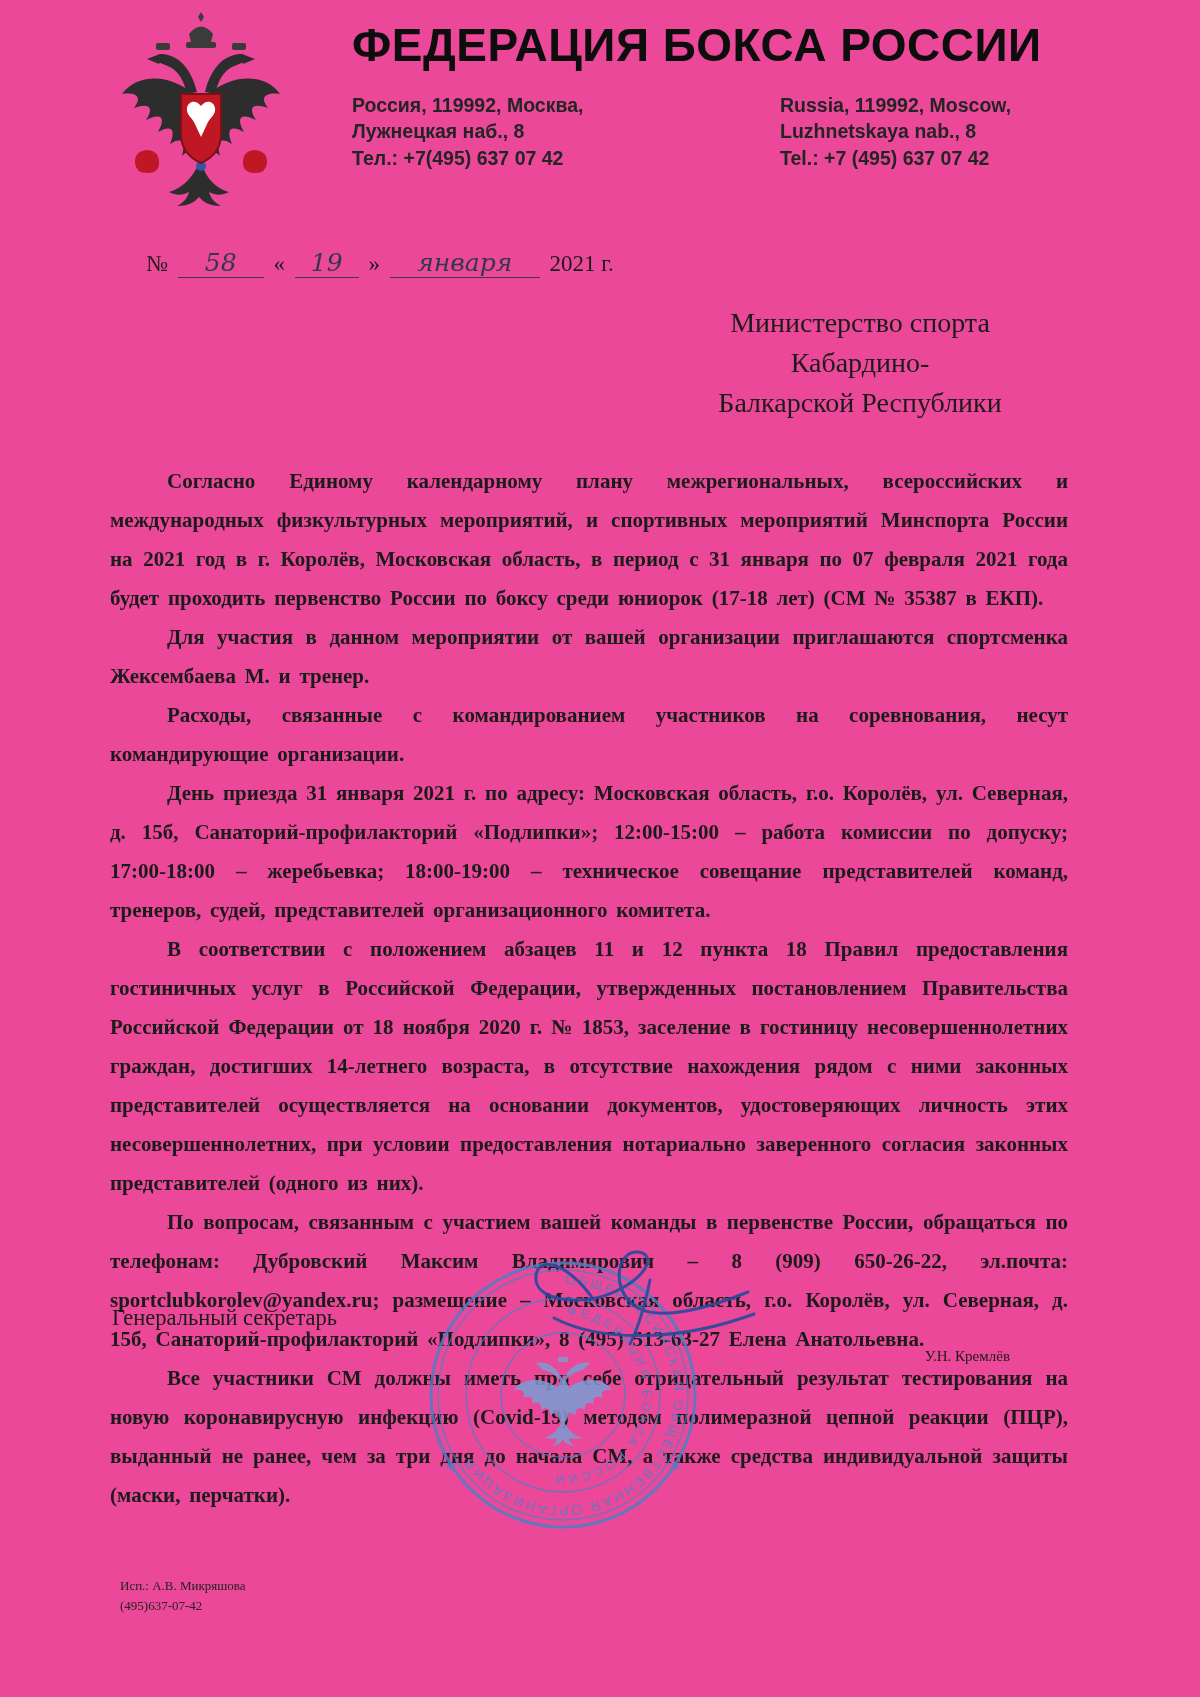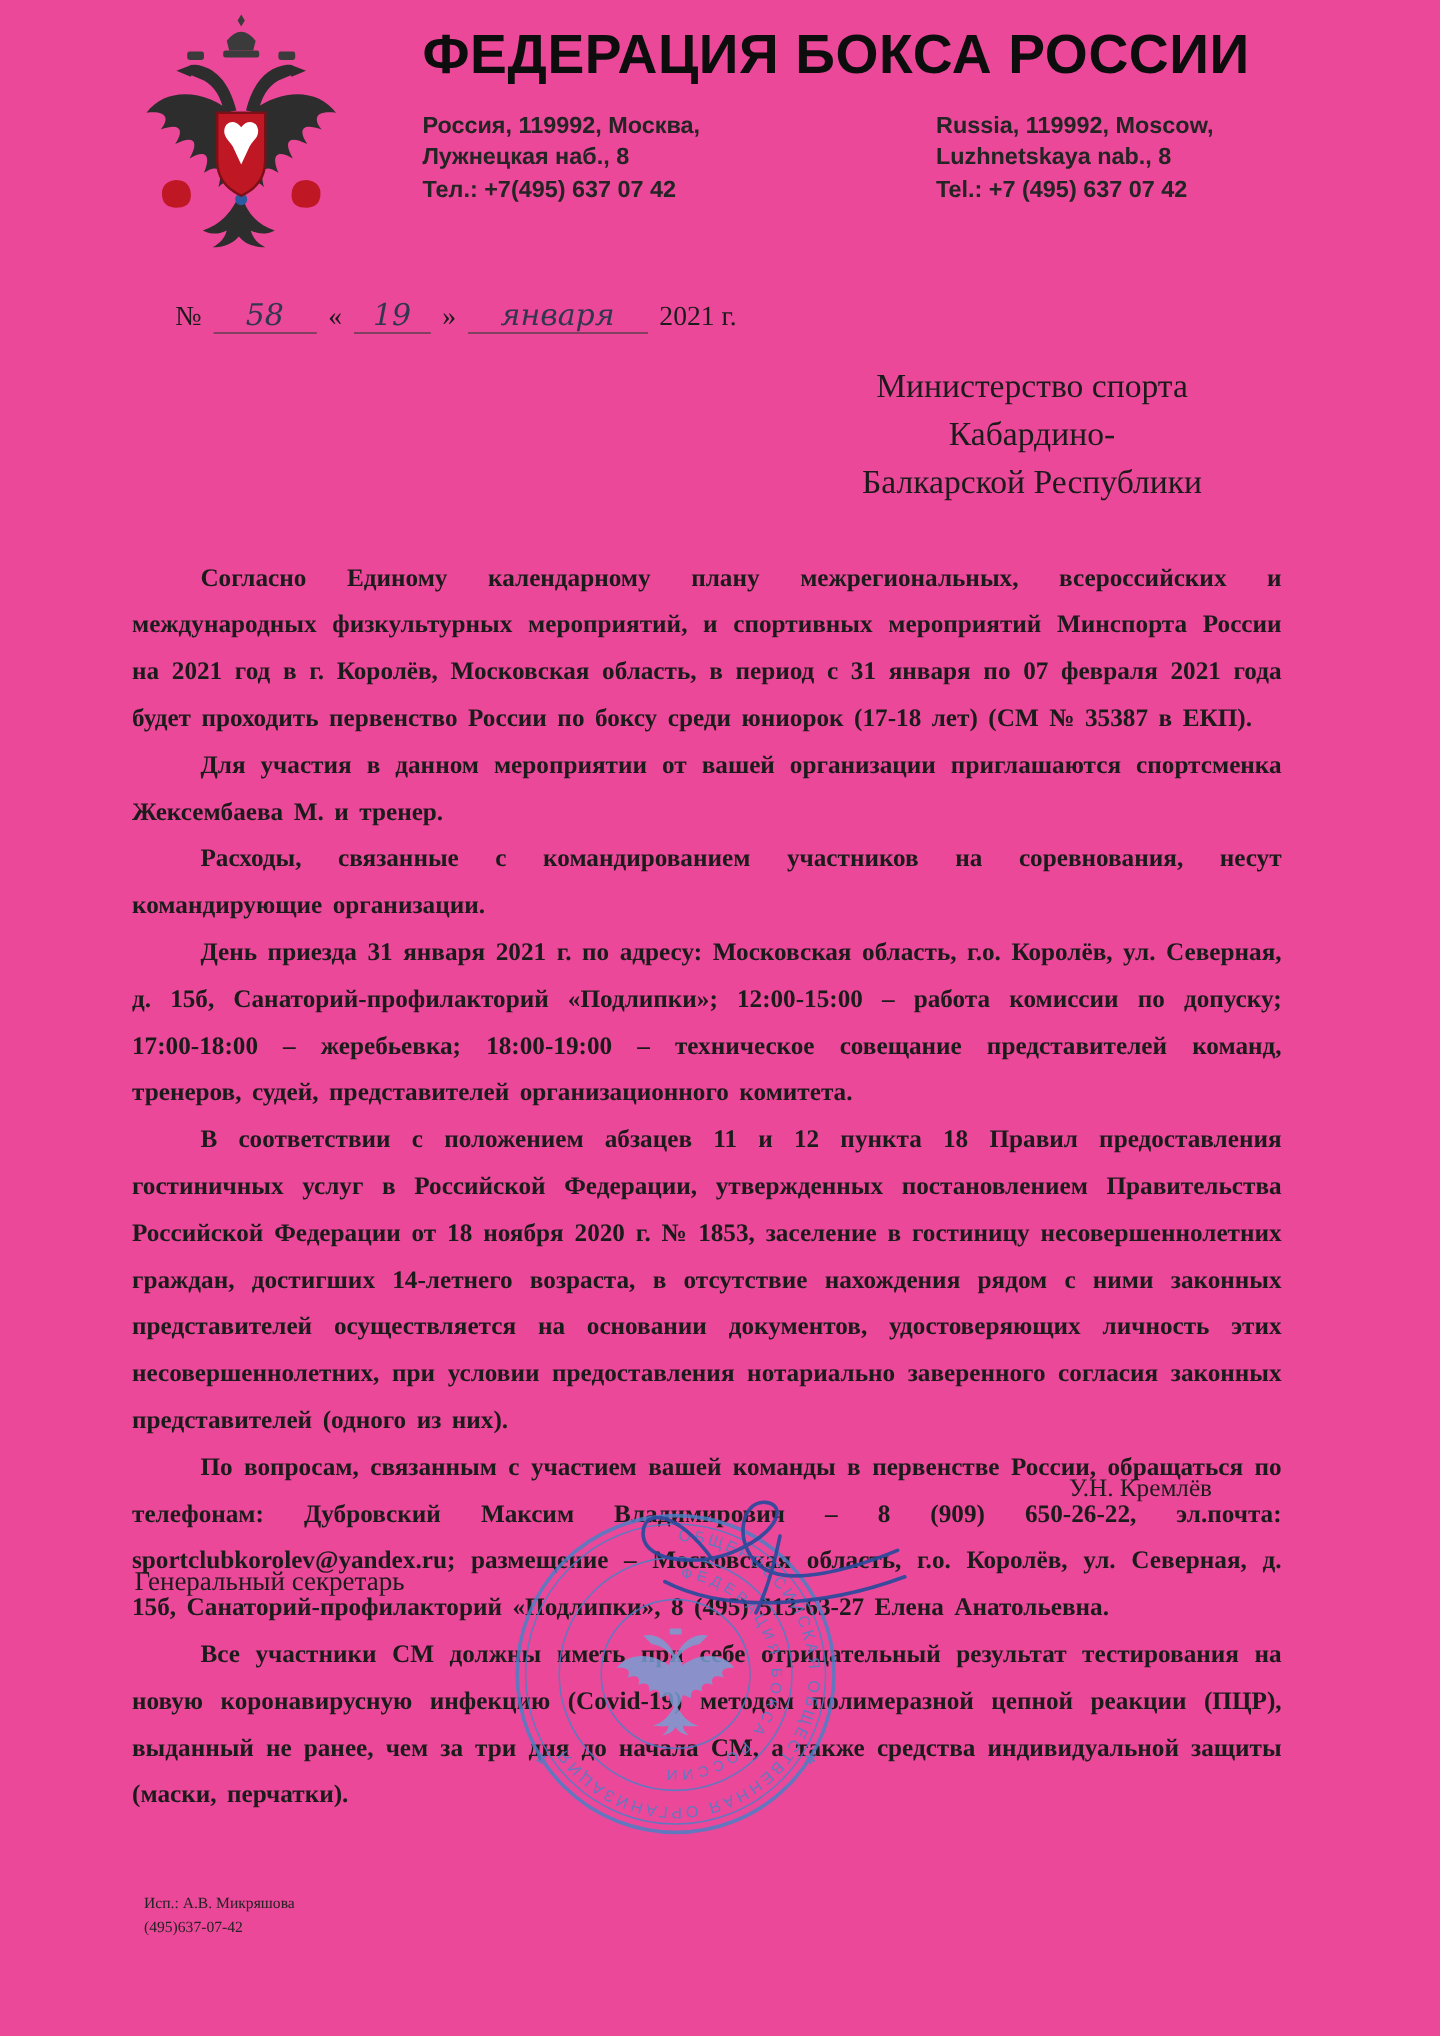--- a/index.html
+++ b/index.html
@@ -84,21 +84,21 @@
     text-align: justify;
     font-size: 21px;
     line-height: 39px;
     word-spacing: 3.5px;
     font-weight: bold;
   }
   .body-text p { margin: 0; text-indent: 57px; }
 
   
   .sign-title { position: absolute; left: 112px; top: 1305px; font-size: 22.5px; }
-  .sign-name  { position: absolute; right: 190px; top: 1228px; font-size: 21px; }
+  .sign-name  { position: absolute; right: 190px; top: 1348px; font-size: 15px; }
 
   .stamp-wrap { position: absolute; left: 398px; top: 1238px; }
 
   
   .executor {
     position: absolute;
     left: 120px;
     top: 1540px;
     font-size: 13px;
     line-height: 1.55;

